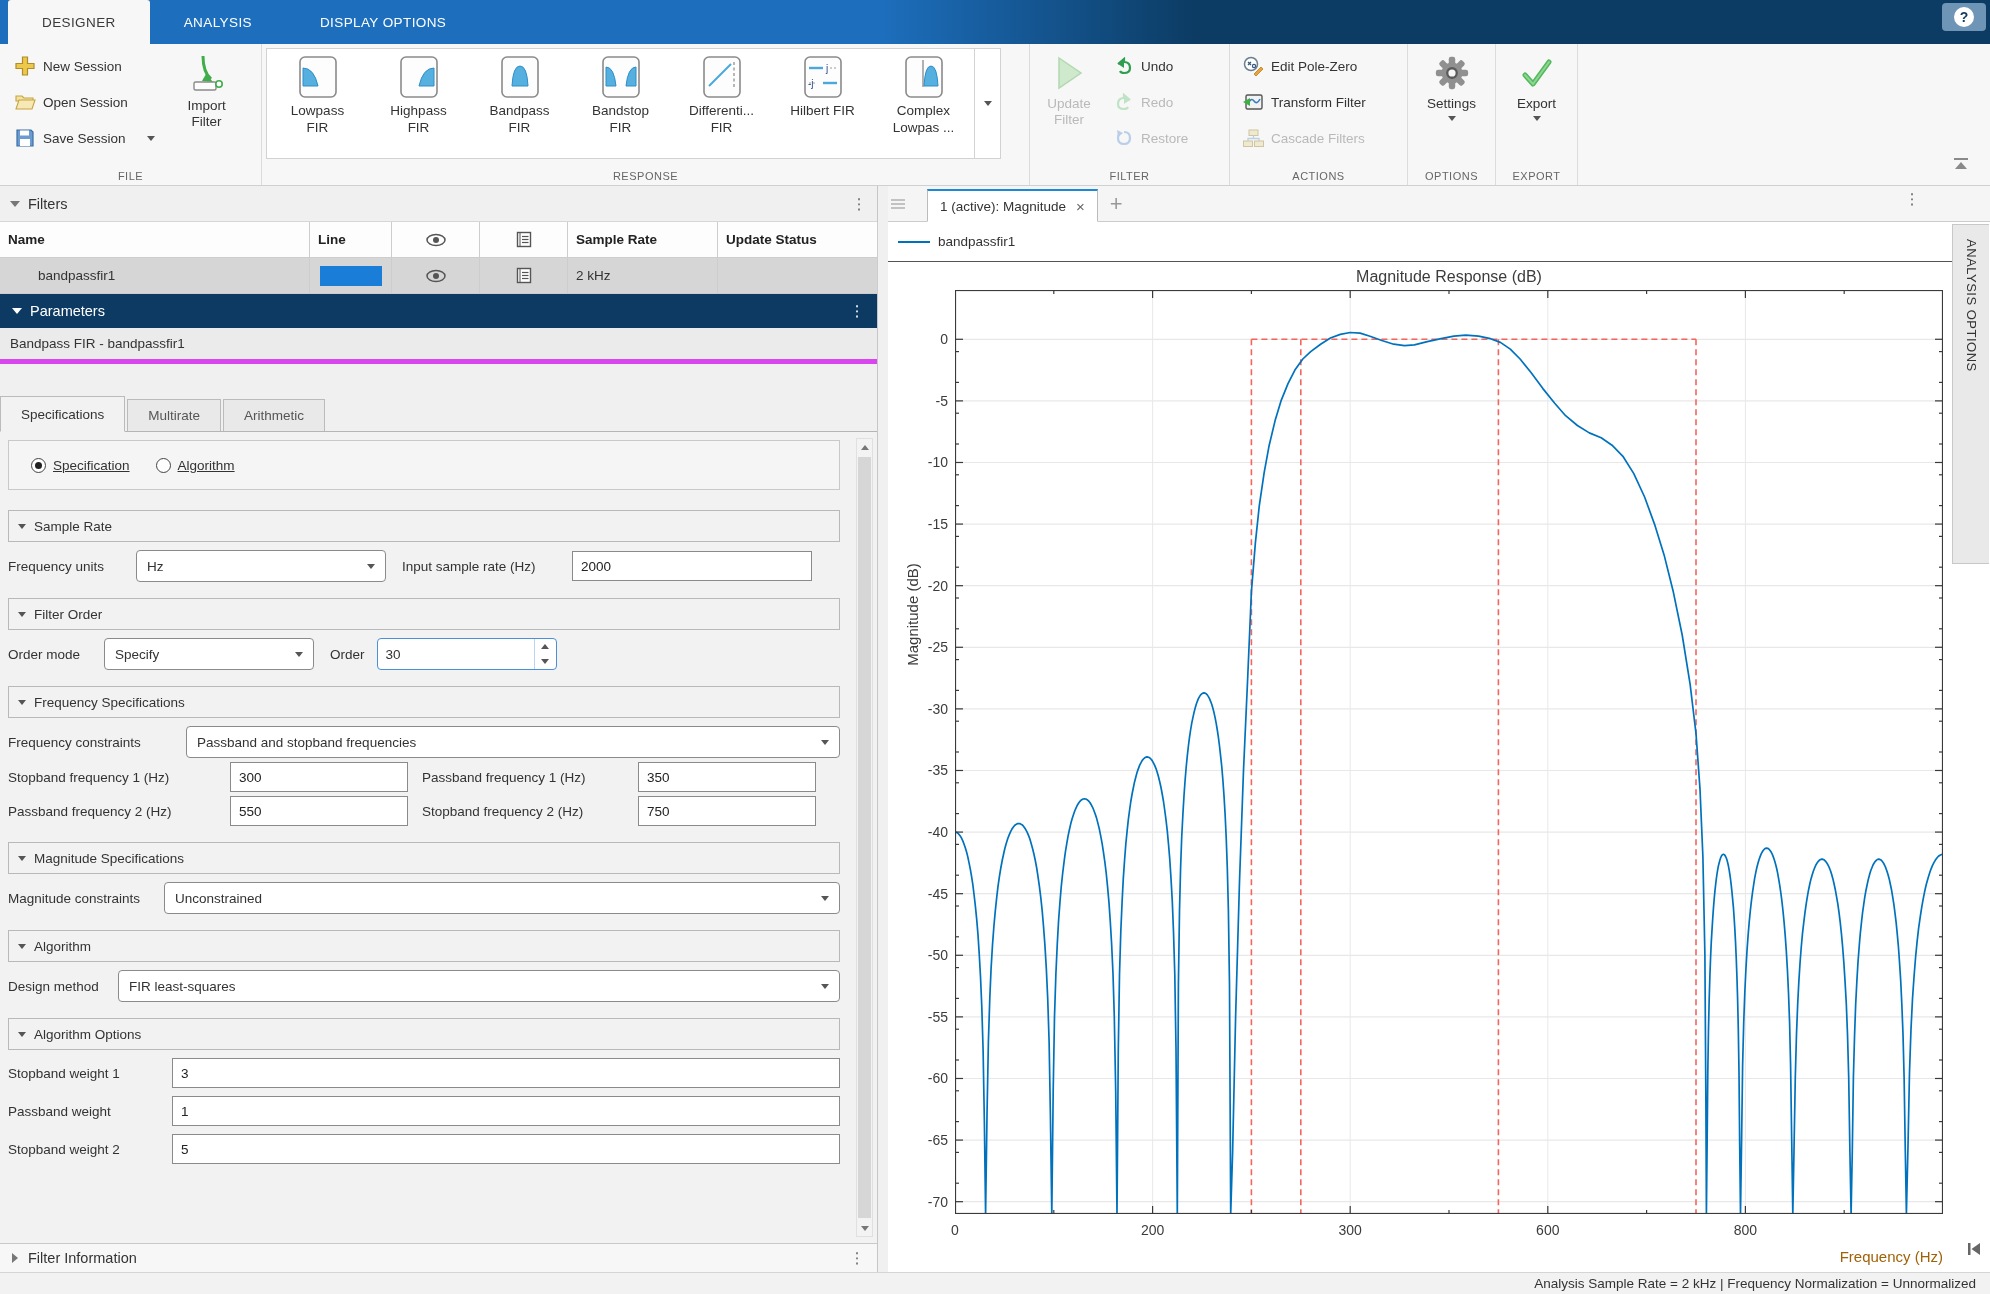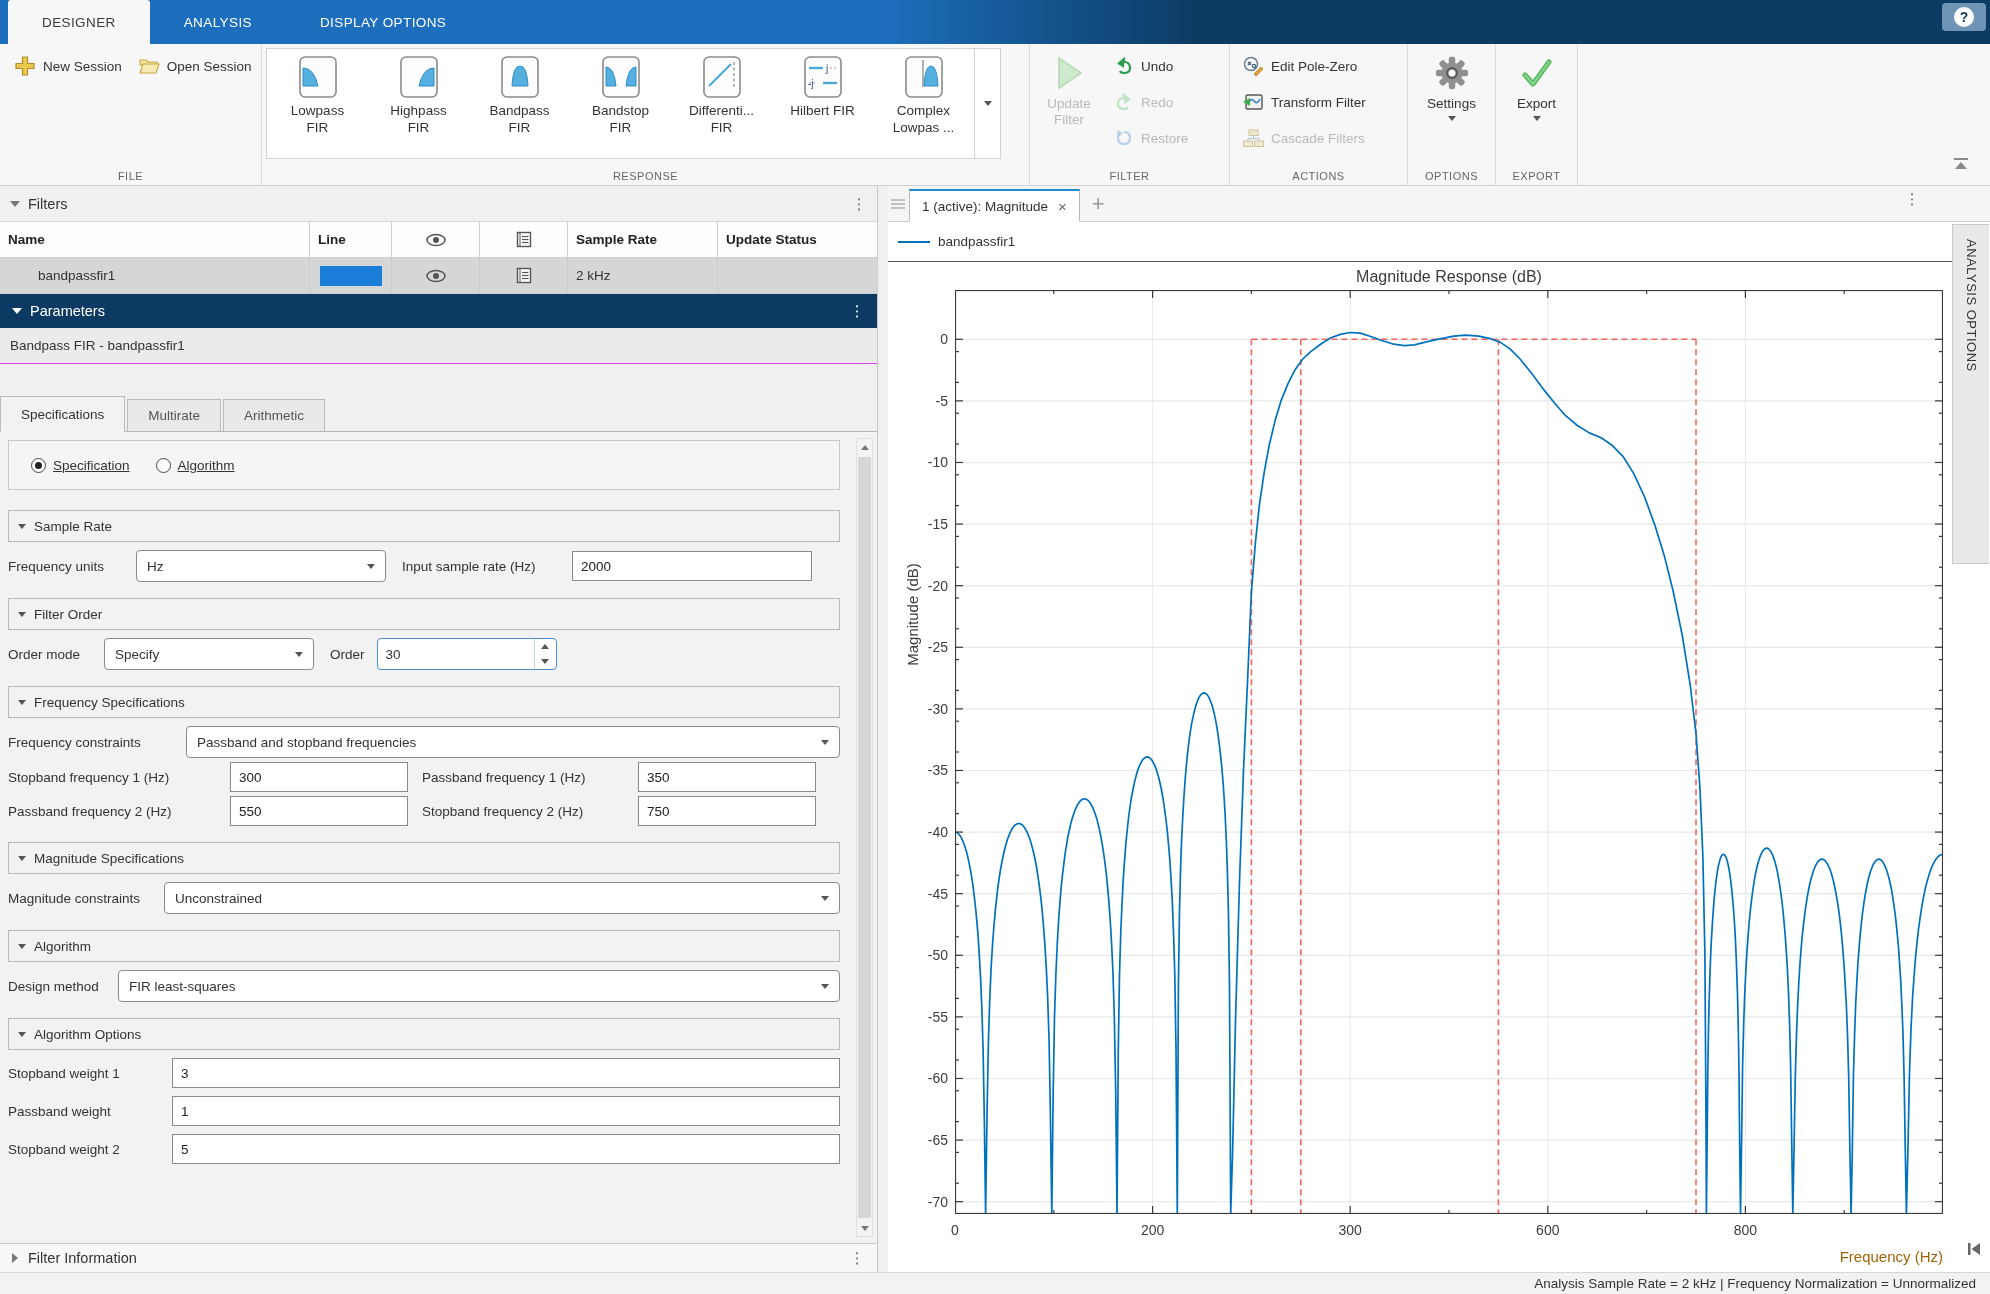--- a/index.html
+++ b/index.html
@@ -50,21 +50,21 @@
   .ftable .cell { height:36px; display:flex; align-items:center; padding:0 8px; border-right:1px solid #cdcdcd; border-bottom:1px solid #cdcdcd; }
   .ftable .hdr { font-weight:bold; color:#222; background:#fdfdfd; }
   .ftable .rowsel { background:#d6d6d6; }
   .swatch { width:62px; height:20px; margin:0 auto; }
   .center { justify-content:center; }
 
   .params-hdr { height:34px; background:#0d3a62; display:flex; align-items:center; padding:0 12px; }
   .params-hdr .title { color:#fff; font-size:14.5px; margin-left:8px; flex:1; }
   .params-hdr .tri-down { border-top-color:#fff; }
   .params-hdr .kebab { color:#fff; }
-  .subtitle-row { height:36px; background:#ebebeb; display:flex; align-items:center; padding:0 10px; border-bottom:1px solid #d946ef; }
+  .subtitle-row { height:36px; background:#ebebeb; display:flex; align-items:center; padding:0 10px; border-bottom:5px solid #d946ef; }
   .spacer-row { height:32px; background:#f0f0f0; }
 
   .ptabs { height:36px; display:flex; align-items:flex-end; background:#f0f0f0; border-bottom:1px solid #b5b5b5; padding-left:0; }
   .ptab { height:32px; padding:0 20px; display:flex; align-items:center; background:#e9e9e9; border:1px solid #bbb; border-bottom:none; margin-right:2px; color:#555; cursor:pointer; }
   .ptab.active { background:#f2f2f2; height:36px; color:#333; margin-bottom:-1px; border-bottom:1px solid #f2f2f2; z-index:2; }
 
   .pcontent { position:relative; flex:1; background:#f2f2f2; overflow:hidden; }
   .pscroll { position:absolute; left:8px; top:8px; width:832px; }
   .groupbox { border:1px solid #c9c9c9; background:#f5f5f5; height:50px; display:flex; align-items:center; padding:0 22px; gap:26px; margin-bottom:20px;text-decoration:underline; }
   .radio { display:flex; align-items:center; gap:7px; cursor:pointer; }
@@ -89,21 +89,21 @@
   .scrollbar-v .thumb { position:absolute; left:1px; right:1px; top:18px; bottom:18px; background:#d6d6d6; }
   .sb-arr { position:absolute; left:0; right:0; height:16px; display:flex; align-items:center; justify-content:center; }
   .filterinfo { height:29px; border-top:1px solid #c9c9c9; background:#f7f7f7; display:flex; align-items:center; padding:0 12px; }
   .filterinfo .title { font-size:14.5px; margin-left:10px; flex:1; }
 
   
   .right-panel { position:absolute; left:888px; top:186px; width:1102px; height:1086px; background:#fff; }
   .vtabbar { position:absolute; left:0; top:0; width:1102px; height:36px; background:#f5f5f5; border-bottom:1px solid #ccc; display:flex; align-items:flex-end; }
   .grip { width:14px; margin:0 2px 10px 3px; }
   .grip div { height:2px; background:#c2c2c2; margin:2px 0; }
-  .vtab { height:33px; margin-left:2px; background:#fff; border:1px solid #bbb; border-bottom:1px solid #fff; border-top:2px solid #1e88d2; display:flex; align-items:center; padding:0 12px; gap:10px; margin-bottom:-1px; cursor:pointer; }
+  .vtab { height:33px; margin-left:20px; background:#fff; border:1px solid #bbb; border-bottom:1px solid #fff; border-top:2px solid #1e88d2; display:flex; align-items:center; padding:0 12px; gap:10px; margin-bottom:-1px; cursor:pointer; }
   .vtab .x { color:#666; font-size:15px; cursor:pointer; }
   .vplus { color:#999; font-size:22px; margin:0 0 4px 12px; cursor:pointer; }
   .vkebab { position:absolute; right:70px; top:8px; }
   .legend-row { position:absolute; left:0; top:36px; width:1090px; height:40px; border-bottom:1px solid #555; display:flex; align-items:center; padding-left:10px; background:#fff; }
   .legend-line { width:32px; height:0; border-top:2px solid #0072BD; margin-right:8px; }
   .chart-title { position:absolute; left:67px; top:82px; width:988px; text-align:center; font-size:16px; color:#3c3c3c; }
   .plot-wrap { position:absolute; left:67px; top:104px; width:988px; height:924px; }
   .ylab { position:absolute; left:6px; top:420px; transform:rotate(-90deg); transform-origin:center; width:160px; margin-left:-62px; text-align:center; font-size:15px; color:#3c3c3c; }
   .xlab { position:absolute; left:67px; top:1062px; width:988px; text-align:right; font-size:15px; color:#a16207; }
   .ticklab { position:absolute; font-size:14px; color:#3c3c3c; }
@@ -126,21 +126,21 @@
     <div class="ribbon-tab">DISPLAY OPTIONS</div>
     <div class="help-btn">
       <div class="help-circle">?</div>
     </div>
   </div>
 
   <div class="toolstrip">
 
     <div class="ts-section" style="width:262px">
       <div class="ts-body" style="padding-left:6px">
-        <div style="display:flex;flex-direction:row">
+        <div style="display:flex;flex-direction:column">
           <div class="tsbtn-small">
             <svg width="22" height="22" viewBox="0 0 22 22">
                 <path d="M8.5,2 h5 v6.5 H20 v5 h-6.5 V20 h-5 v-6.5 H2 v-5 h6.5 Z" fill="#ecc94b" stroke="#b08d2a" stroke-width="1.2"></path>
               </svg>
             <span class="lbl">New Session</span>
           </div>
           <div class="tsbtn-small">
             <svg width="22" height="22" viewBox="0 0 22 22">
                 <path d="M2,5 h6 l2,2 h9 v3 H2 Z" fill="#f3e3a2" stroke="#c7a43e" stroke-width="1.1"></path>
                 <path d="M2,18 L5,9 h16 l-3,9 Z" fill="#f6e9b6" stroke="#c7a43e" stroke-width="1.1"></path>

